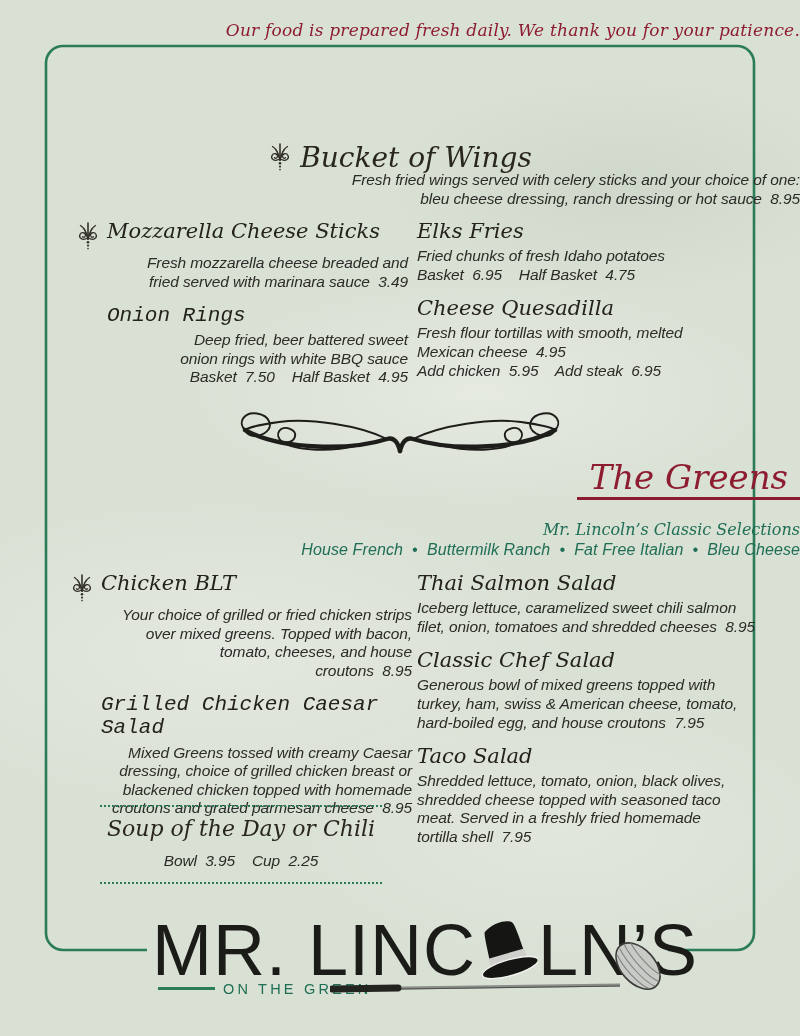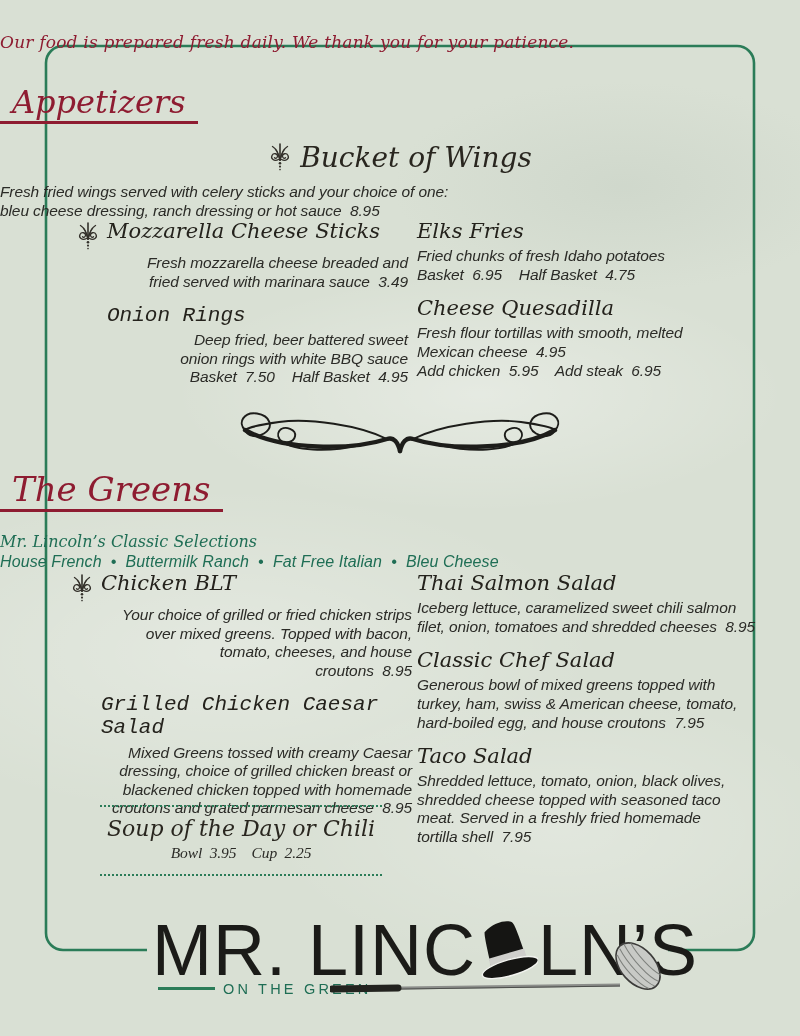--- a/index.html
+++ b/index.html
@@ -7,21 +7,21 @@
     position:relative; width:800px; height:1036px; overflow:hidden;
     background:
       radial-gradient(ellipse 440px 170px at 60% 38%, rgba(255,255,255,0.33), rgba(255,255,255,0) 70%),
       radial-gradient(ellipse 520px 230px at 28% 63%, rgba(255,255,255,0.28), rgba(255,255,255,0) 72%),
       radial-gradient(ellipse 330px 150px at 78% 18%, rgba(196,206,194,0.45), rgba(255,255,255,0) 70%),
       radial-gradient(ellipse 420px 200px at 70% 80%, rgba(255,255,255,0.22), rgba(255,255,255,0) 70%),
       #d9e0d4;
     font-family:"Liberation Sans", sans-serif;
   }
   .abs { position:absolute; }
-  .centered { left:0; right:0; text-align:left;margin-top:12px; }
+  .centered { left:0; right:0; text-align:right; }
   .script { font-family:"DejaVu Serif", serif; font-style:italic; }
   .red { color:#8e1c31; }
   .green-text { color:#1f6e55; }
   .tagline { top:20px; font-size:17px; letter-spacing:0.2px; }
   .big-title {
     display:inline-block; font-size:32px; line-height:1.05;
     border-bottom:3px solid #8e1c31; padding:0 12px 1px;
   }
   .title-wrap-app { top:74px; }
   .title-wrap-greens { top:458px; font-size:34px; }
@@ -47,21 +47,21 @@
   .fleuron-svg { width:24px; height:30px; flex:0 0 auto; margin-top:0px; }
   .divider-svg { left:237px; top:406px; }
   .dress-title { top:520px; font-size:16px; }
   .dress-list  { top:541px; font-size:16px; font-style:italic; white-space:pre-wrap; letter-spacing:0.1px; color:#1f6e55;}
   #soup-box {
     left:100px; top:805px; width:282px; text-align:center;
     border-top:2px dotted #2b7c58; border-bottom:2px dotted #2b7c58;
     padding:9px 0 11px;
   }
   #soup-box .soup-title { font-size:22px; color:#29261f; }
-  #soup-box .soup-prices { margin-top:3px;font-family:Liberation Serif, serif; }
+  #soup-box .soup-prices { margin-top:11px; }
   .brand { left:152px; top:916px; display:flex; align-items:flex-end;
            font-size:72px; line-height:0.95; letter-spacing:1px; color:#1b1b18; }
   .hat-svg { width:62px; height:72px; margin:0 0 -4px; }
   .green-dash { left:158px; top:987px; width:57px; height:3px; background:#2b7c58; }
   .on-green { left:223px; top:981px; font-size:14.5px; letter-spacing:3.2px; color:#1f6e55; }
   .club-svg { left:330px; top:936px; }
   svg.frame { left:0; top:0; }
 </style>
 </head>
 <body>
@@ -90,23 +90,20 @@
 </svg>
 
 <div id="page">
 
   <svg class="frame abs" width="800" height="1036" viewBox="0 0 800 1036">
     <path d="M46 933 V63 A17 17 0 0 1 63 46 H737 A17 17 0 0 1 754 63 V933 A17 17 0 0 1 737 950 H668 M147 950 H63 A17 17 0 0 1 46 933" fill="none" stroke="#2b7c58" stroke-width="2.6"></path>
   </svg>
 
   <div class="abs centered tagline script red">Our food is prepared fresh daily. We thank you for your patience.</div>
 
-  <div class="abs centered title-wrap-app">
-    <span class="big-title script red">Appetizers</span>
-  </div>
 
   <div class="abs feat-head script">
     <svg class="fleuron-svg" viewBox="0 0 24 30">
         <use href="#fleuron-def"></use>
       </svg>
     <span>Bucket of Wings</span>
   </div>
   <div class="abs centered feat-lines">
     <div class="body-line">Fresh fried wings served with celery sticks and your choice of one:</div>
     <div class="body-line">bleu cheese dressing, ranch dressing or hot sauce  8.95</div>

